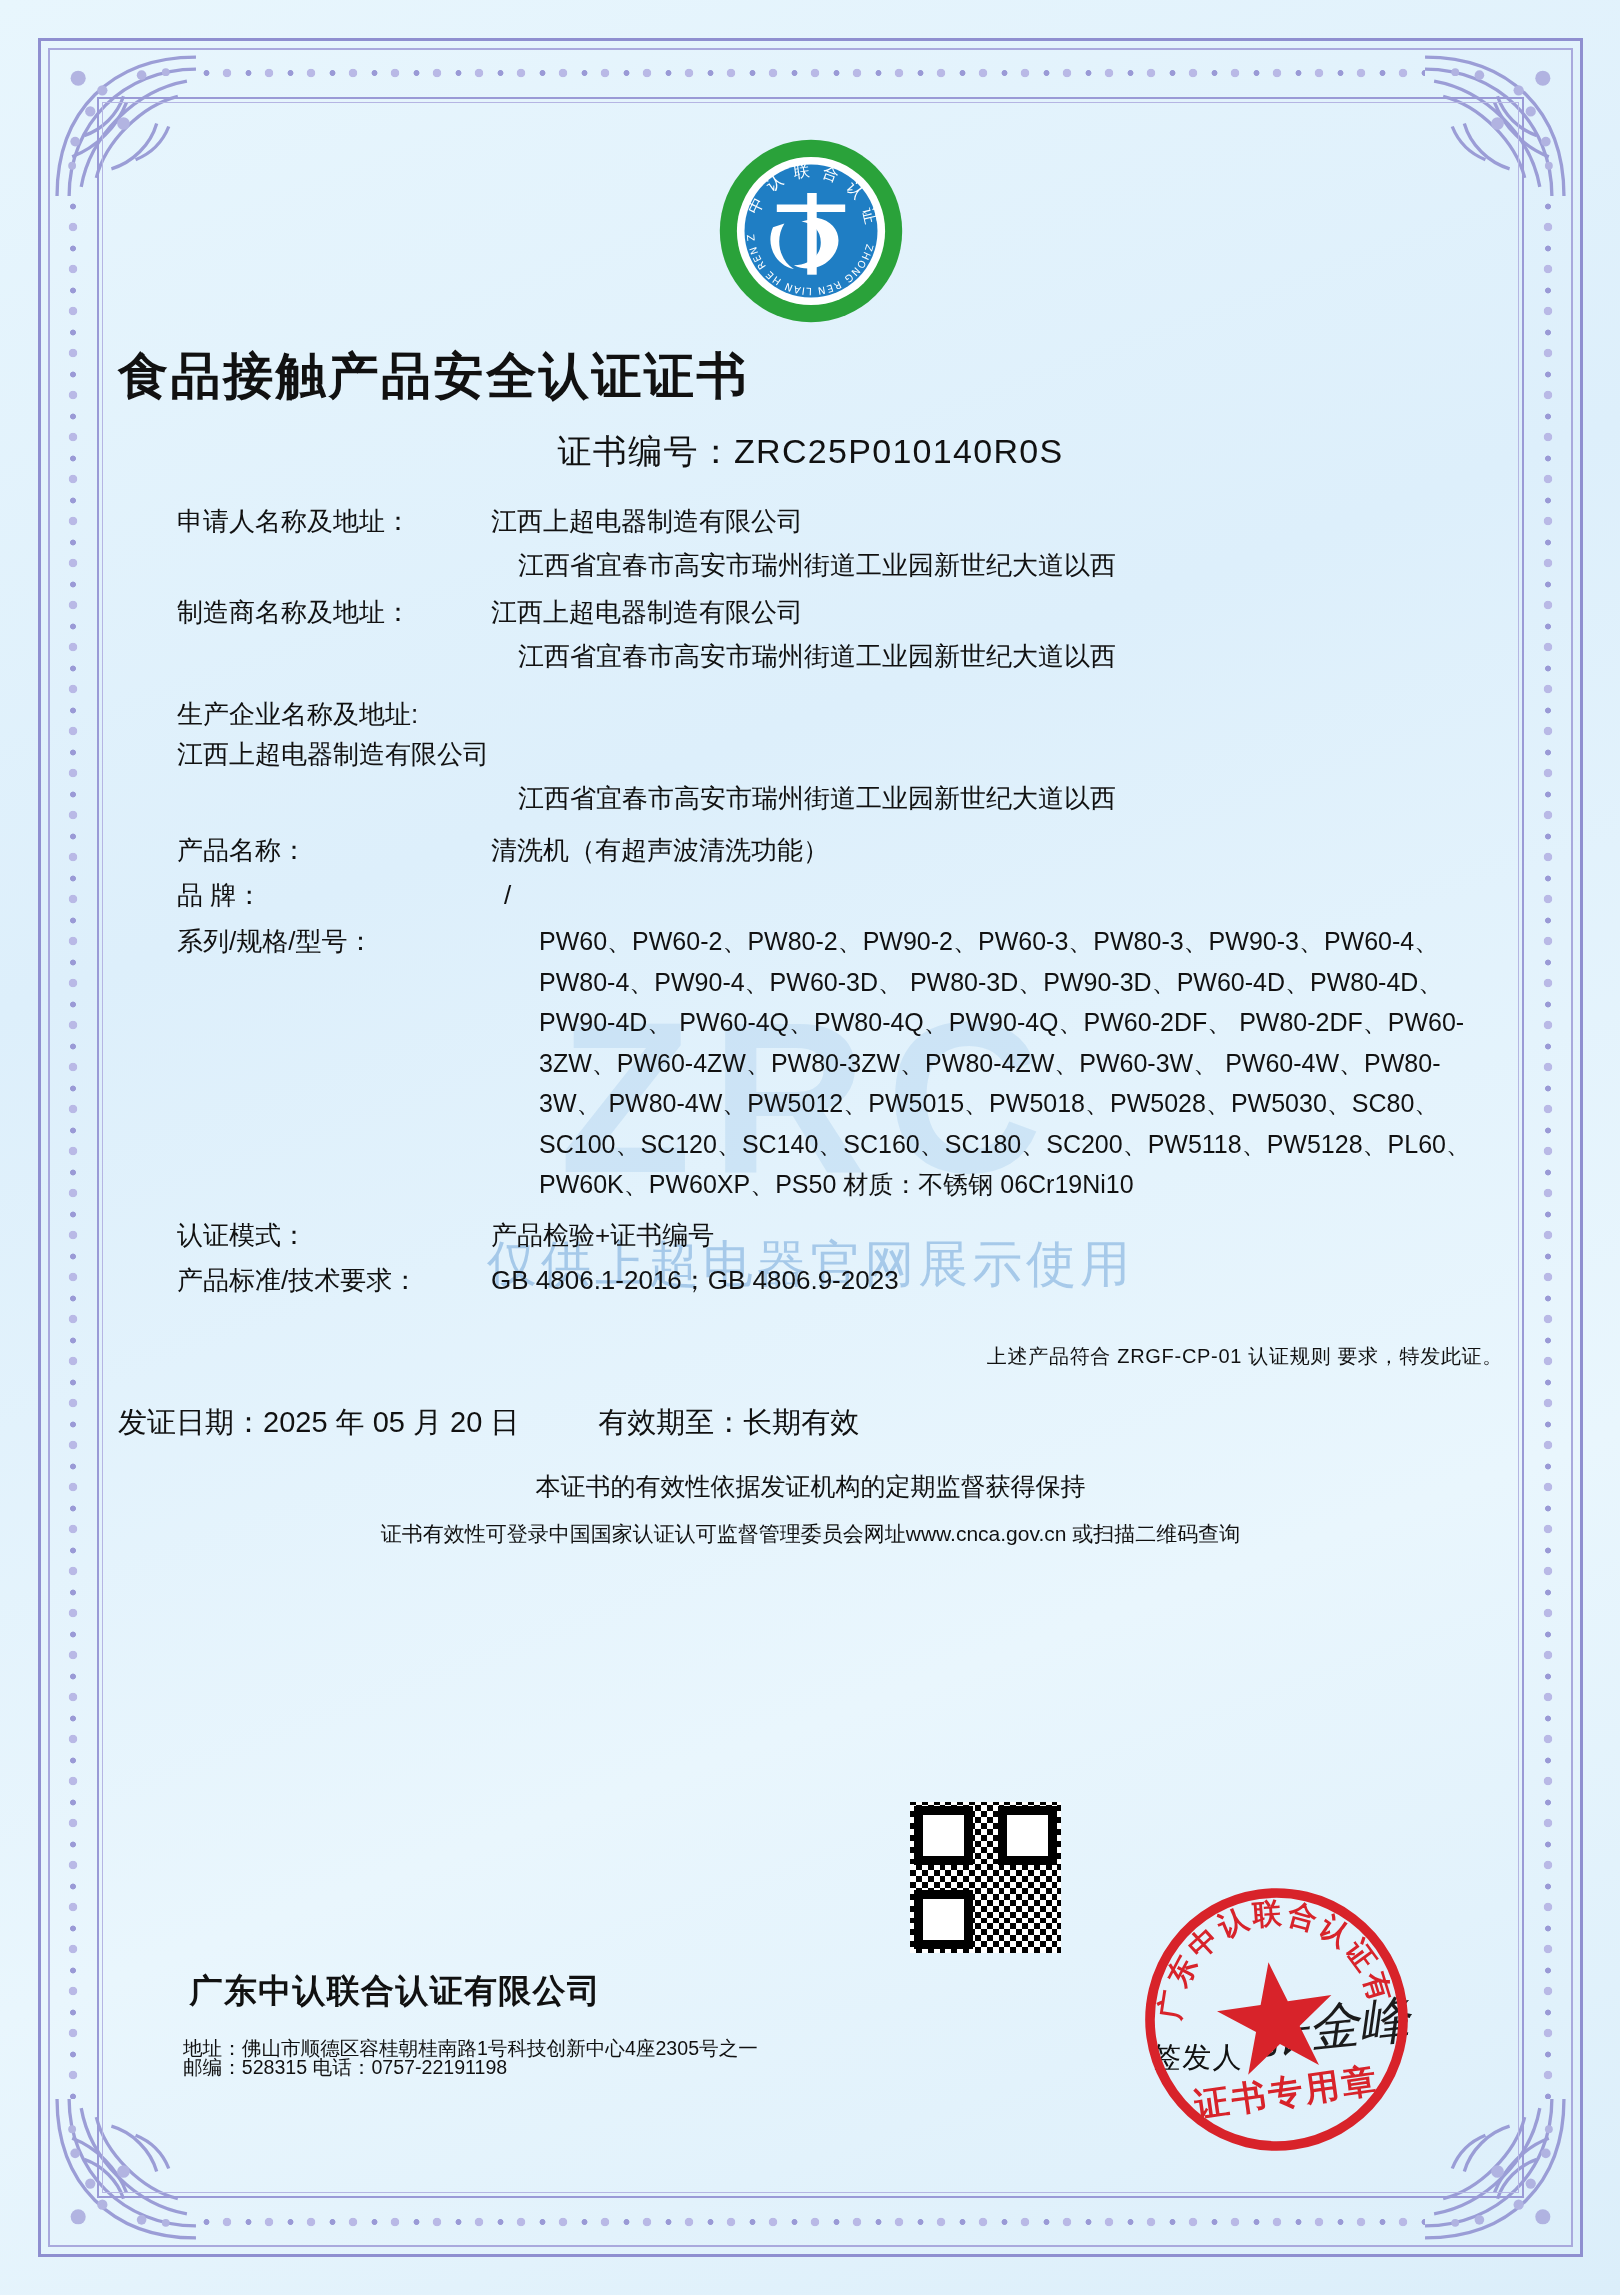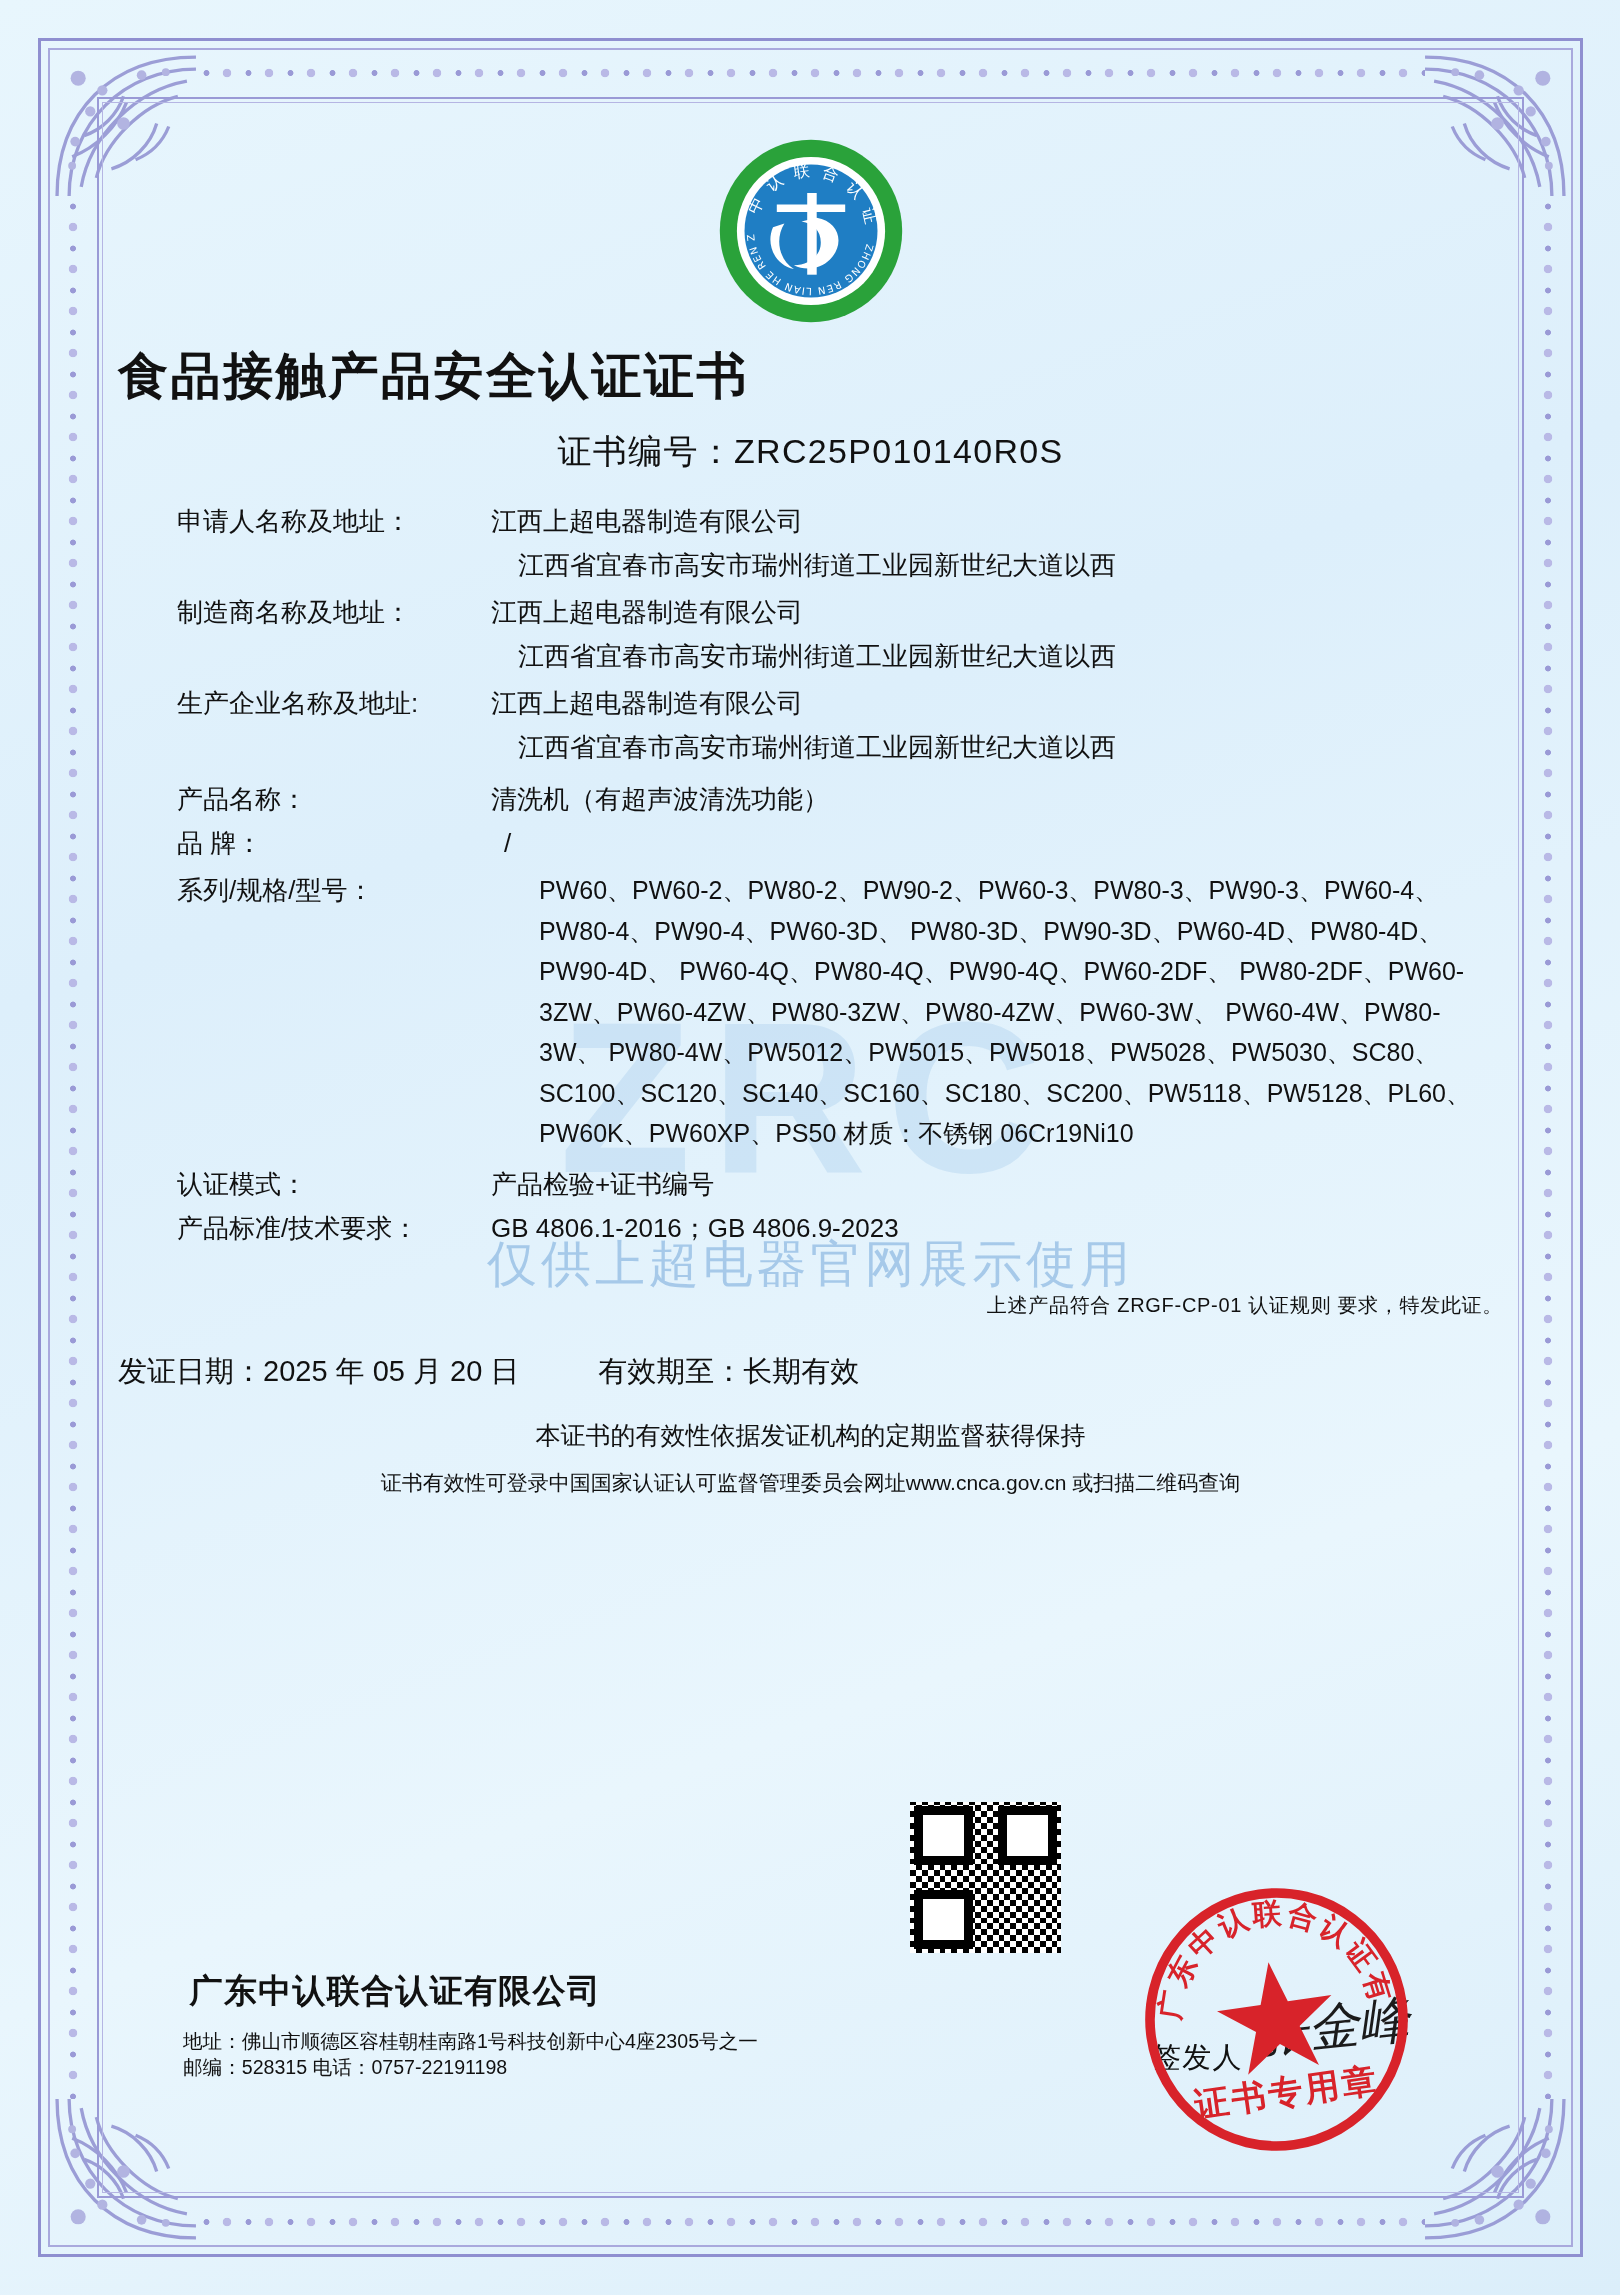--- a/index.html
+++ b/index.html
@@ -249,21 +249,21 @@
     left: 19.6px;
     top: 172px;
     font-size: 33px;
     font-weight: bold;
     color: #111;
     letter-spacing: 1.3px;
   }
   .org-addr {
     position: absolute;
     left: 13px;
-    top: 231px;
+    top: 238px;
     font-size: 19.6px;
     color: #111;
   }
   .org-contact {
     position: absolute;
     left: 13px;
     top: 257px;
     font-size: 19.6px;
     color: #111;
   }
@@ -449,21 +449,21 @@
         <div class="value">江西上超电器制造有限公司</div>
       </div>
       <div class="subvalue">江西省宜春市高安市瑞州街道工业园新世纪大道以西</div>
 
       <div class="row" style="margin-top:6.5px;">
         <div class="label w1">制造商名称及地址：</div>
         <div class="value">江西上超电器制造有限公司</div>
       </div>
       <div class="subvalue">江西省宜春市高安市瑞州街道工业园新世纪大道以西</div>
 
-      <div class="row" style="margin-top:6px;">
+      <div class="row" style="margin-top:17px;flex-direction:column;">
         <div class="label w1">生产企业名称及地址:</div>
         <div class="value">江西上超电器制造有限公司</div>
       </div>
       <div class="subvalue">江西省宜春市高安市瑞州街道工业园新世纪大道以西</div>
 
       <div class="row" style="margin-top:11.8px;">
         <div class="label w1">产品名称：</div>
         <div class="value">清洗机（有超声波清洗功能）</div>
       </div>
 

